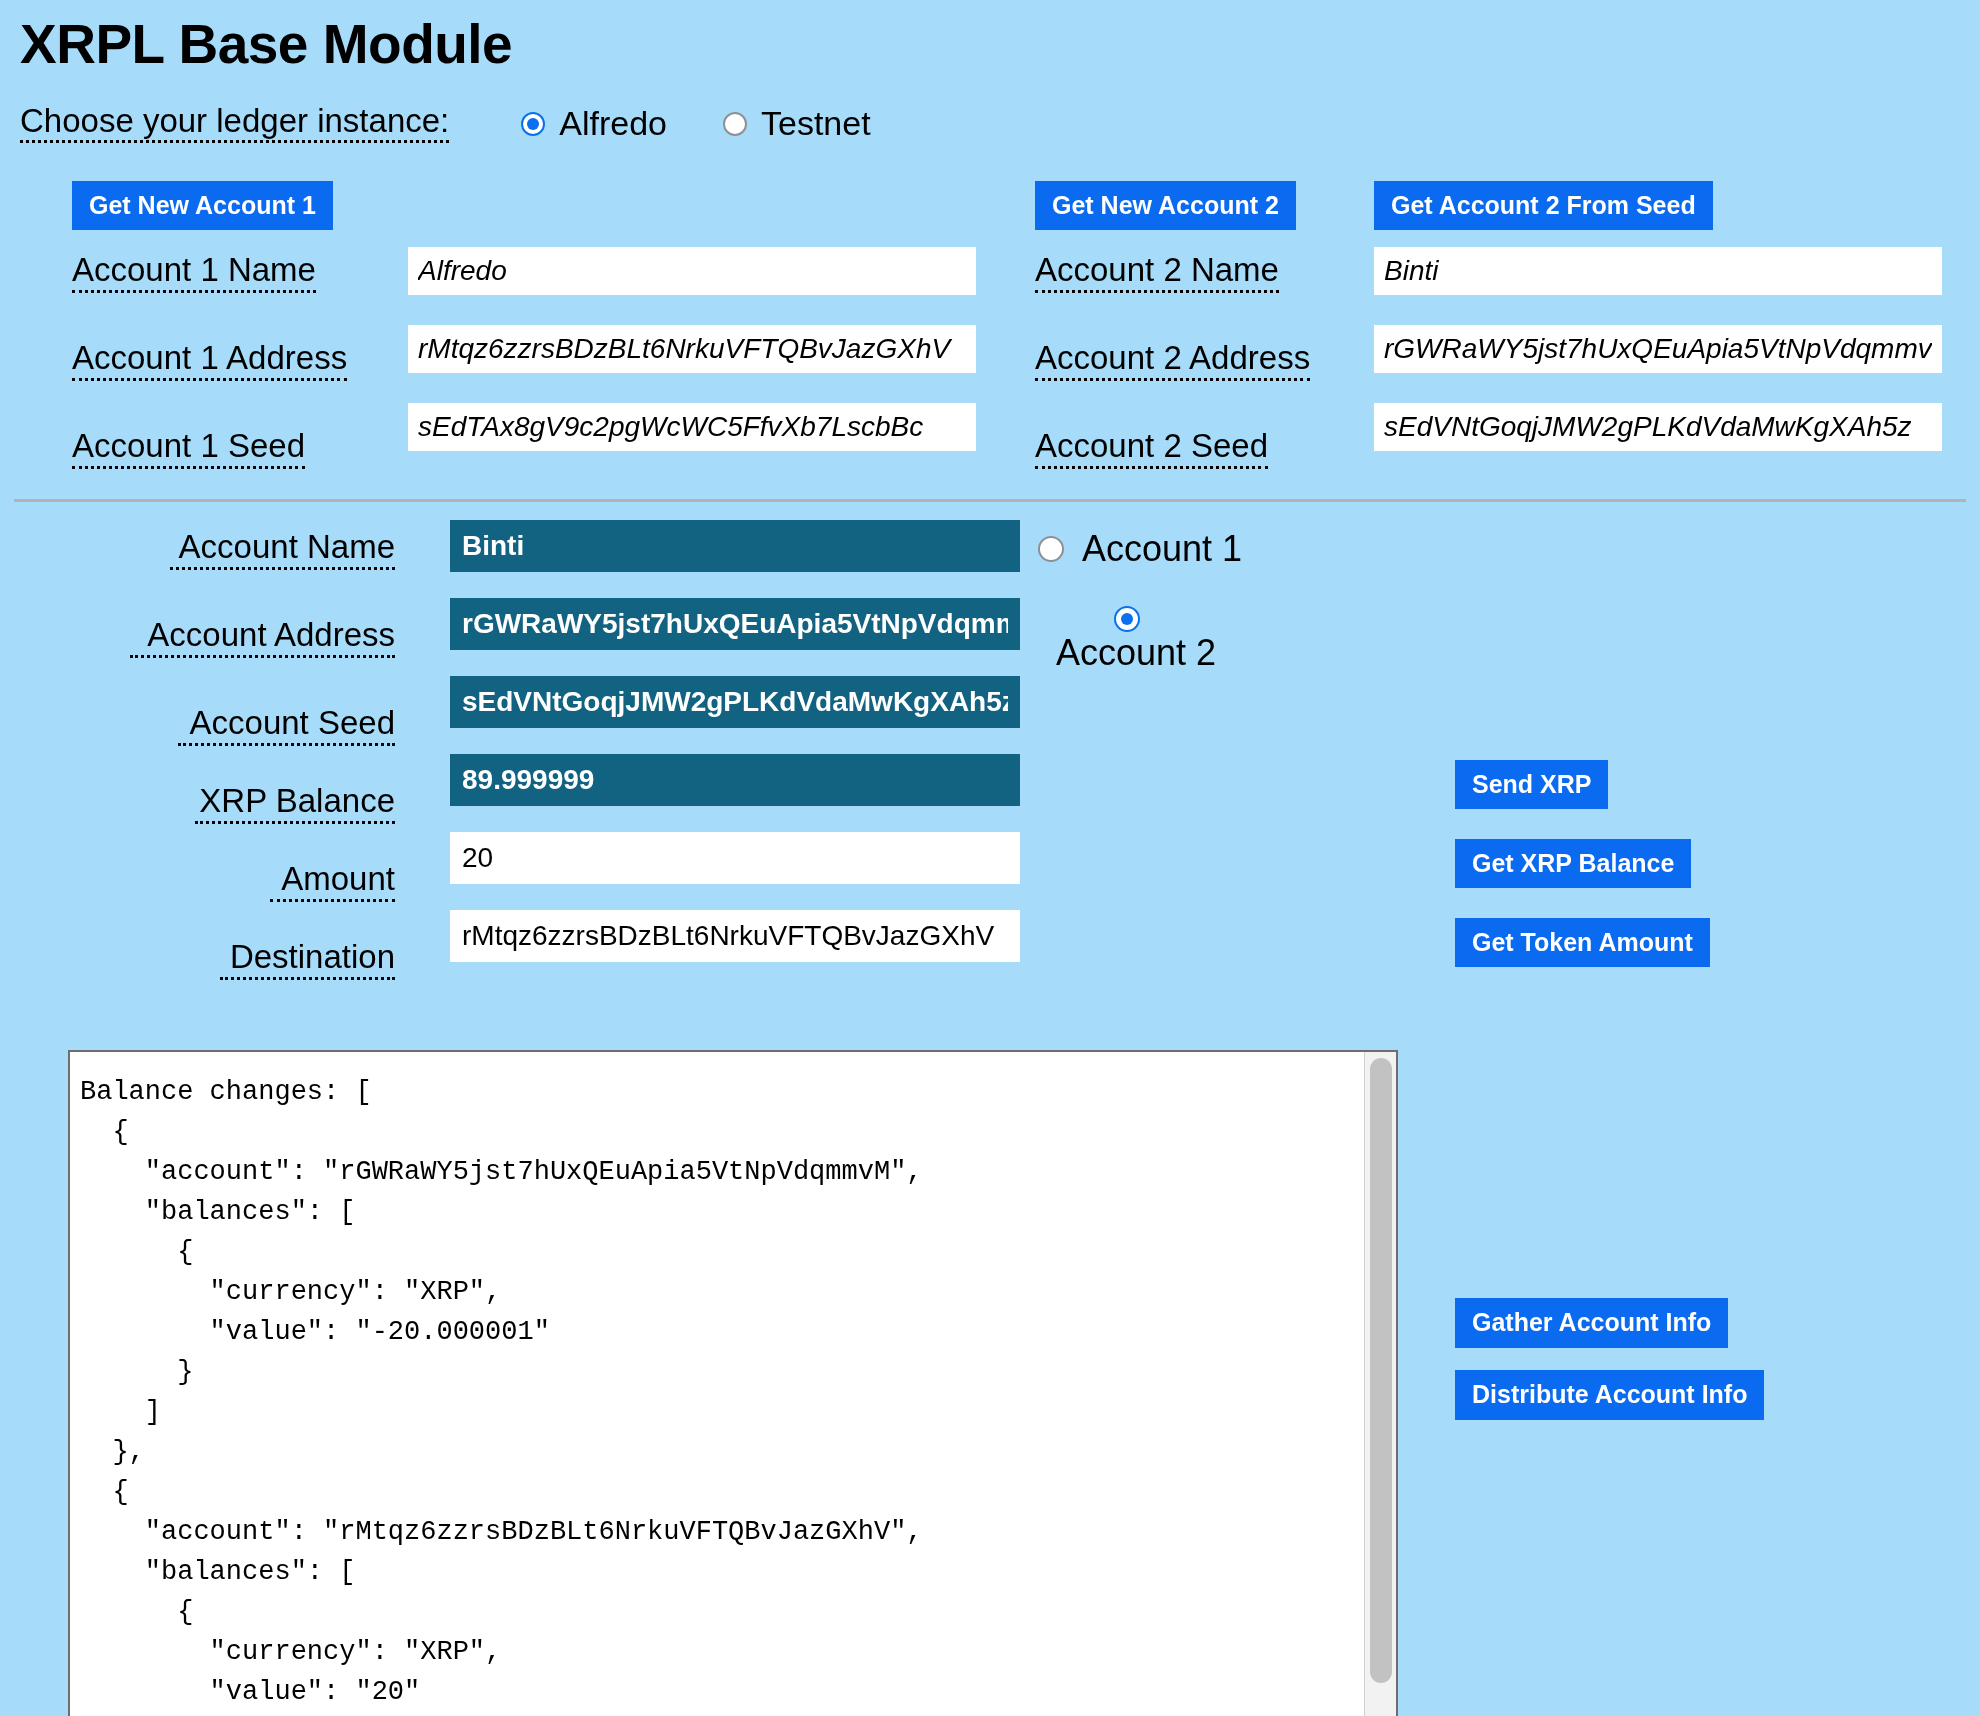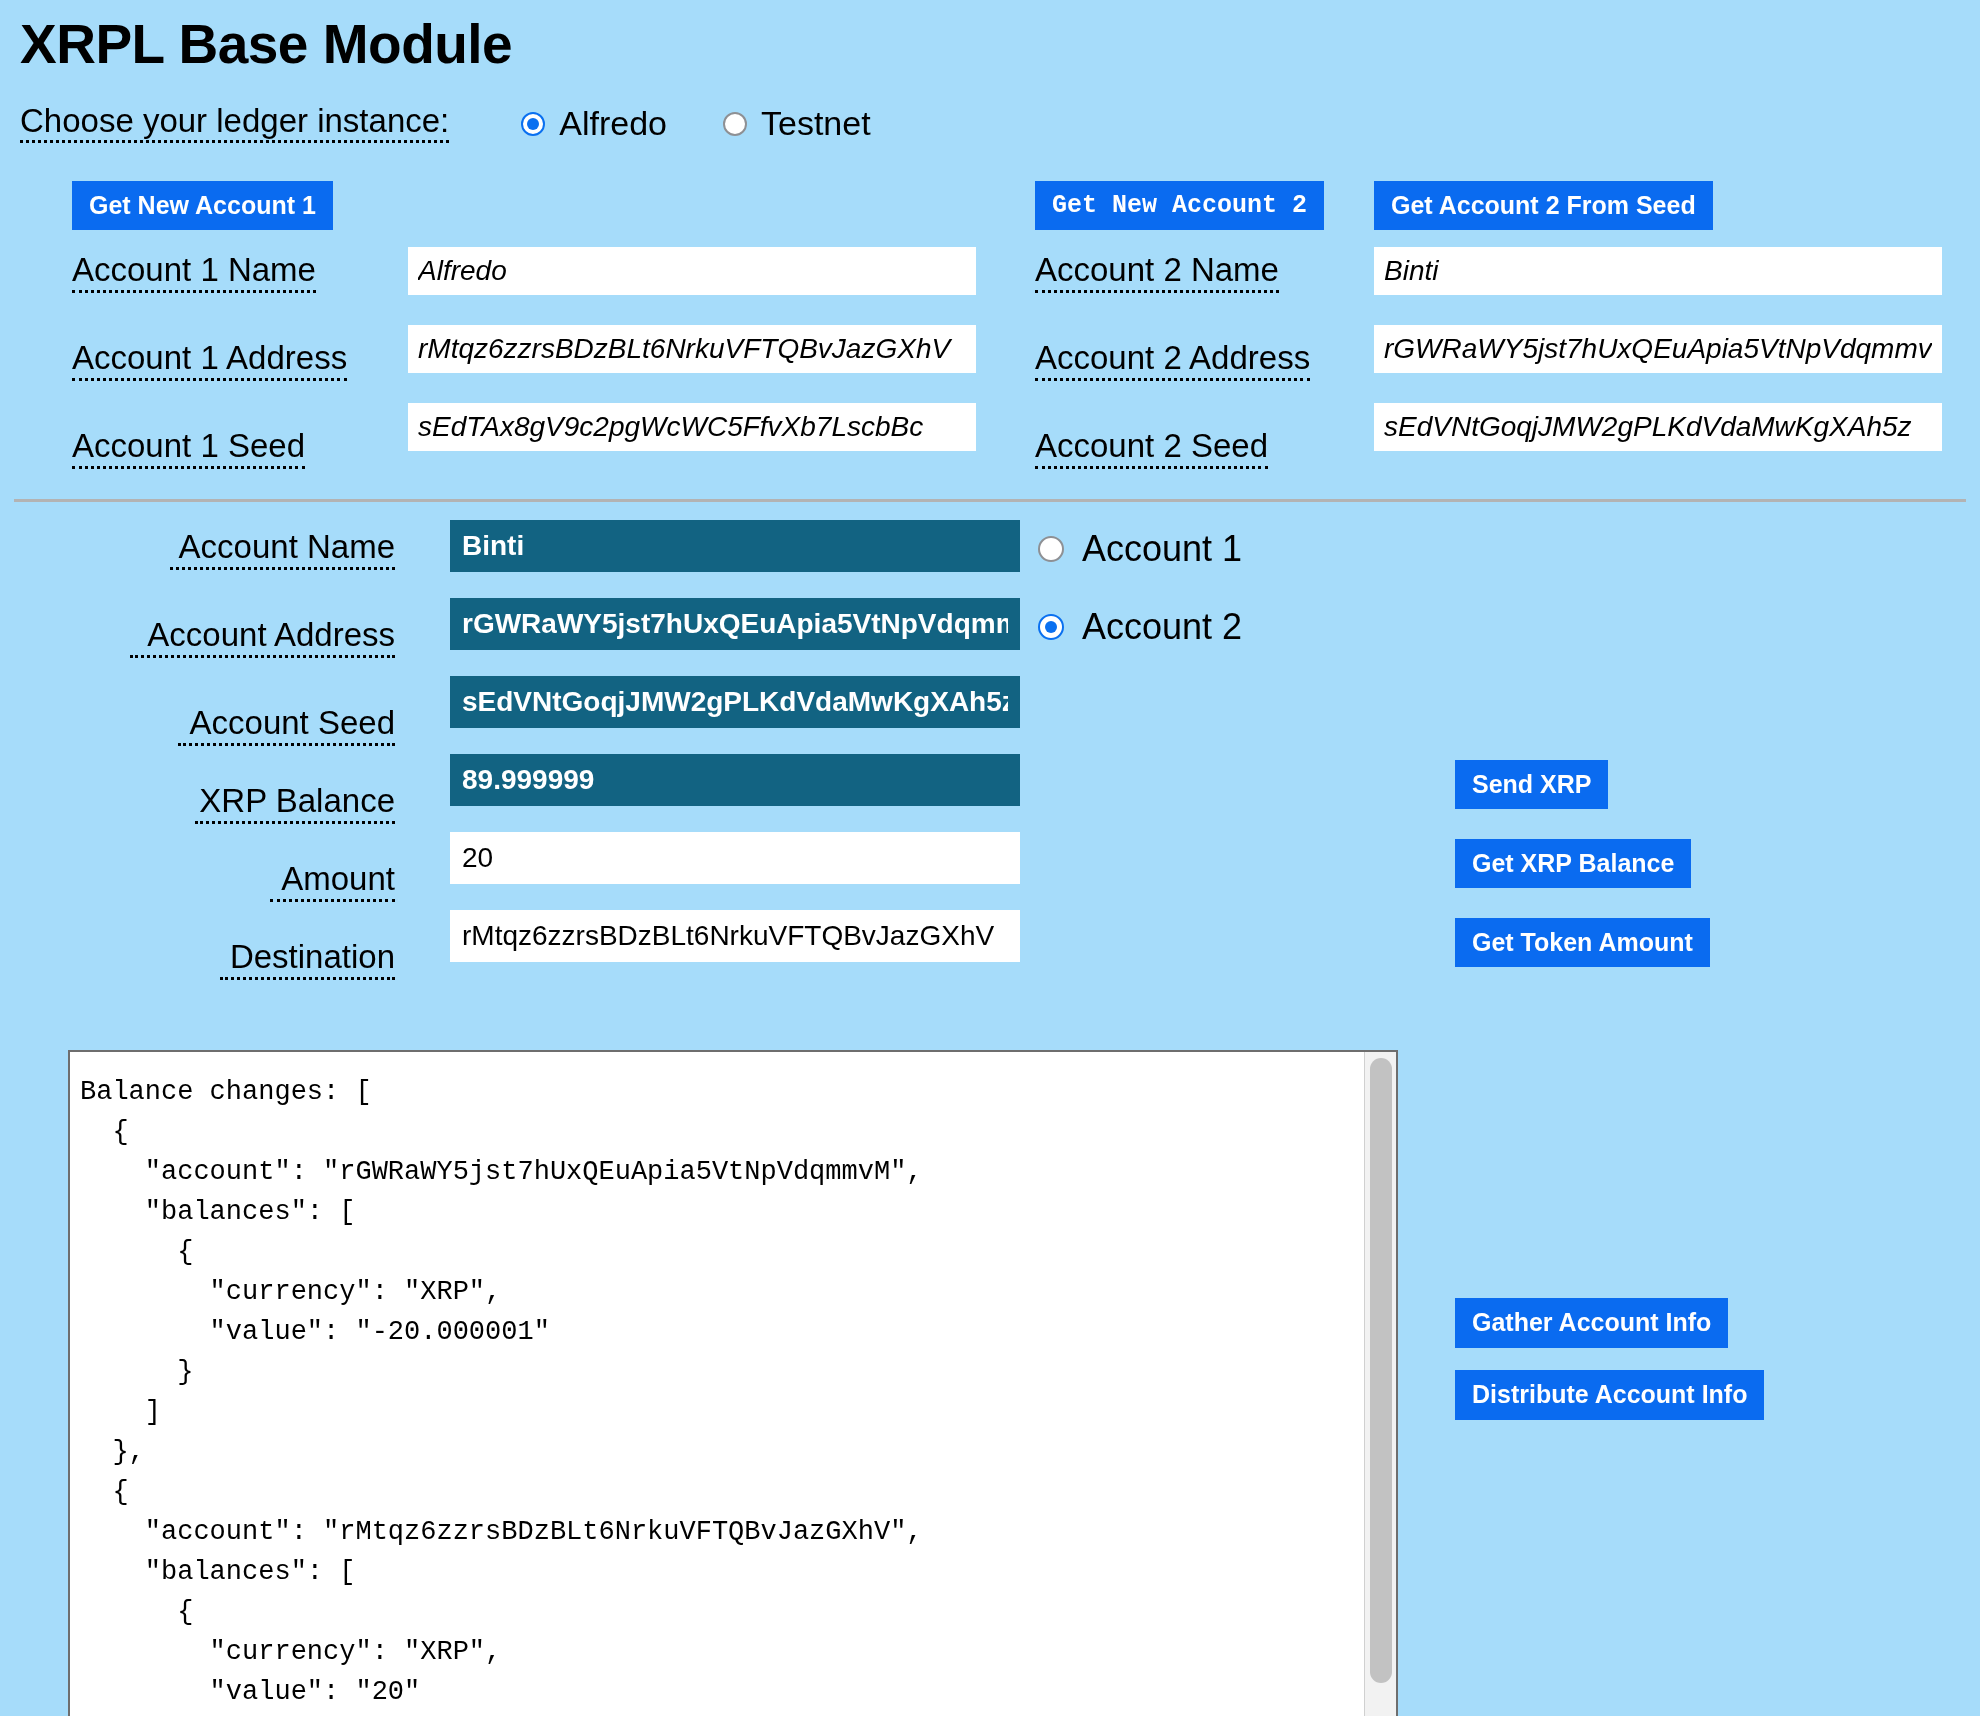--- a/index.html
+++ b/index.html
@@ -250,21 +250,21 @@
     <label class="radio-item">
       <span class="radio"></span>
       <span class="radio-text">Testnet</span>
     </label>
   </div>
 </div>
 
 <div class="accounts">
 
   <button class="btn" style="position:absolute; left:72px;  top:0;">Get New Account 1</button>
-  <button class="btn" style="position:absolute; left:1035px;top:0;font-family:Liberation Mono, monospace;">Get New Account 2</button>
+  <button class="btn" style="position:absolute; left:1035px;top:0;">Get New Account 2</button>
   <button class="btn" style="position:absolute; left:1374px;top:0;">Get Account 2 From Seed</button>
 
   <span class="field-label" style="left:72px;  top:72px;">Account 1 Name</span>
   <span class="field-label" style="left:72px;  top:160px;">Account 1 Address</span>
   <span class="field-label" style="left:72px;  top:248px;">Account 1 Seed</span>
 
   <input class="text-input" style="left: 408px; top: 66px; width: 568px;" value="Alfredo">
   <input class="text-input" style="left: 408px; top: 144px; width: 568px;" value="rMtqz6zzrsBDzBLt6NrkuVFTQBvJazGXhV">
   <input class="text-input" style="left: 408px; top: 222px; width: 568px;" value="sEdTAx8gV9c2pgWcWC5FfvXb7LscbBc">
 
@@ -292,21 +292,21 @@
   <input class="mid-field readonly" style="top: 78px;" readonly="" value="rGWRaWY5jst7hUxQEuApia5VtNpVdqmmvM">
   <input class="mid-field readonly" style="top: 156px;" readonly="" value="sEdVNtGoqjJMW2gPLKdVdaMwKgXAh5z">
   <input class="mid-field readonly" style="top: 234px;" readonly="" value="89.999999">
   <input class="mid-field editable" style="top: 312px;" value="20">
   <input class="mid-field editable" style="top: 390px;" value="rMtqz6zzrsBDzBLt6NrkuVFTQBvJazGXhV">
 
   <label class="mid-radio" style="left:1038px; top:8px;">
     <span class="radio"></span>
     <span class="radio-text">Account 1</span>
   </label>
-  <label class="mid-radio" style="left:1038px; top:86px;">
+  <label class="mid-radio" style="left:1038px; top:86px;flex-direction:column;">
     <span class="radio checked"></span>
     <span class="radio-text">Account 2</span>
   </label>
 
   <button class="btn" style="position:absolute; left:1455px; top:240px;">Send XRP</button>
   <button class="btn" style="position:absolute; left:1455px; top:319px;">Get XRP Balance</button>
   <button class="btn" style="position:absolute; left:1455px; top:398px;">Get Token Amount</button>
 </div>
 
 <div class="output-wrap">

